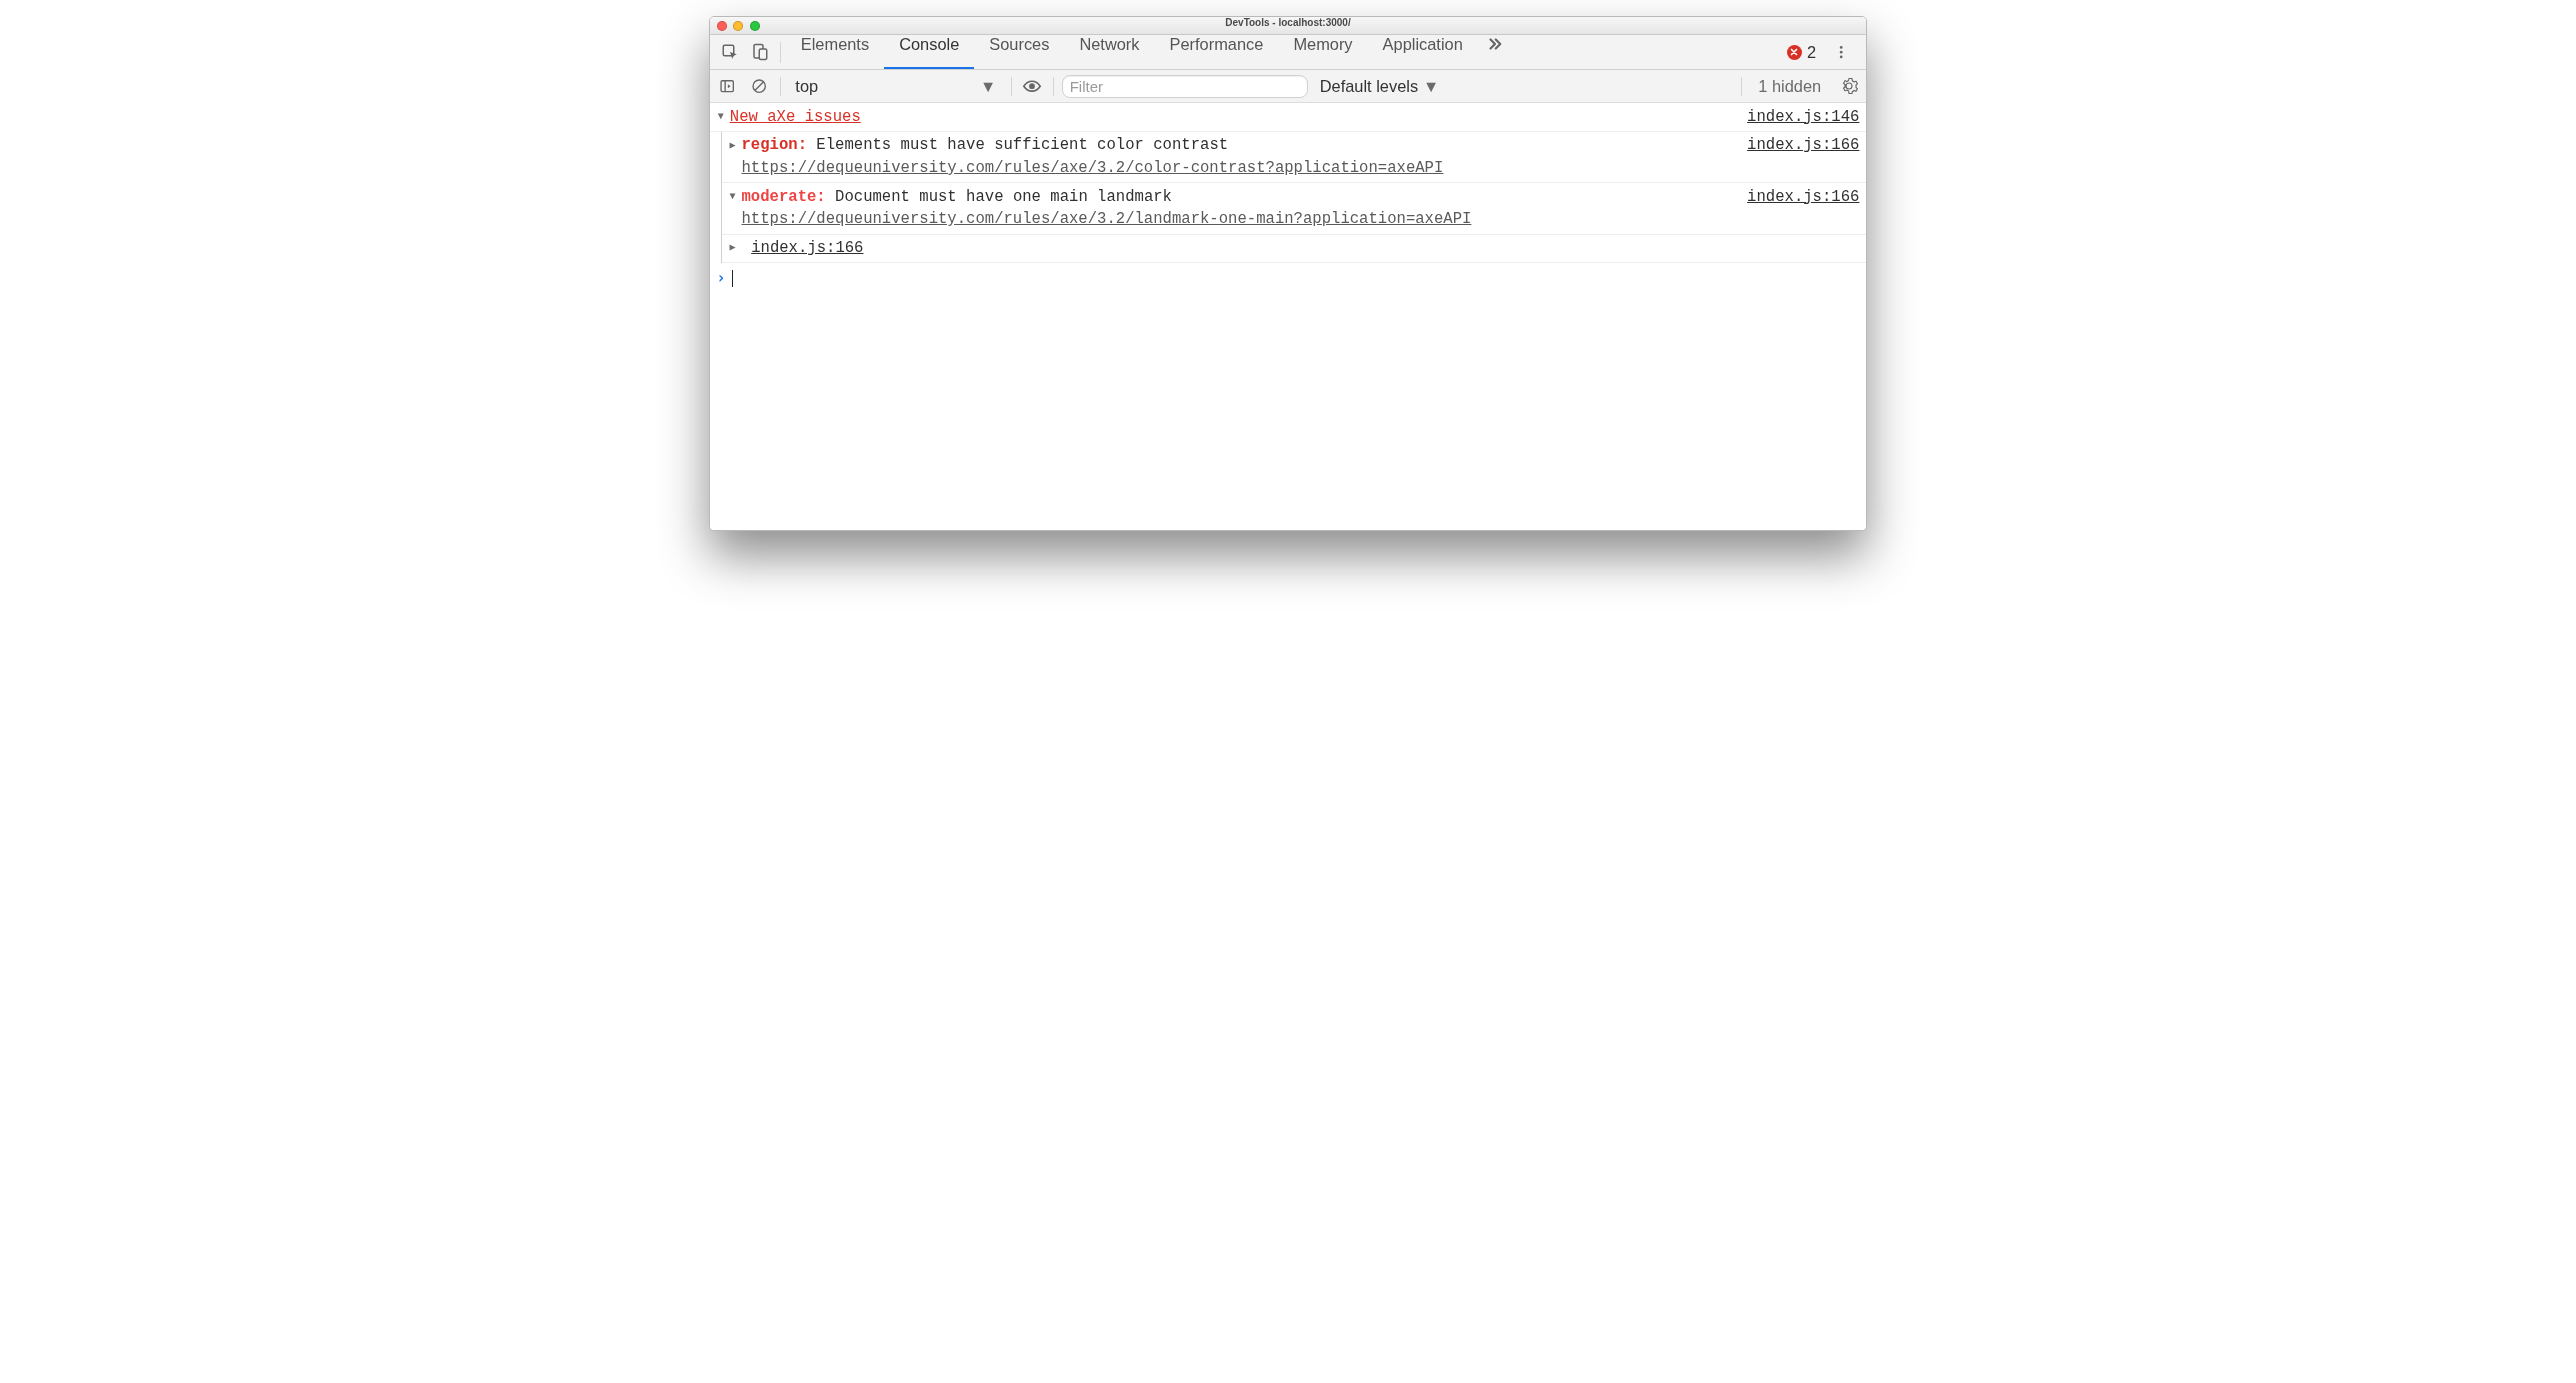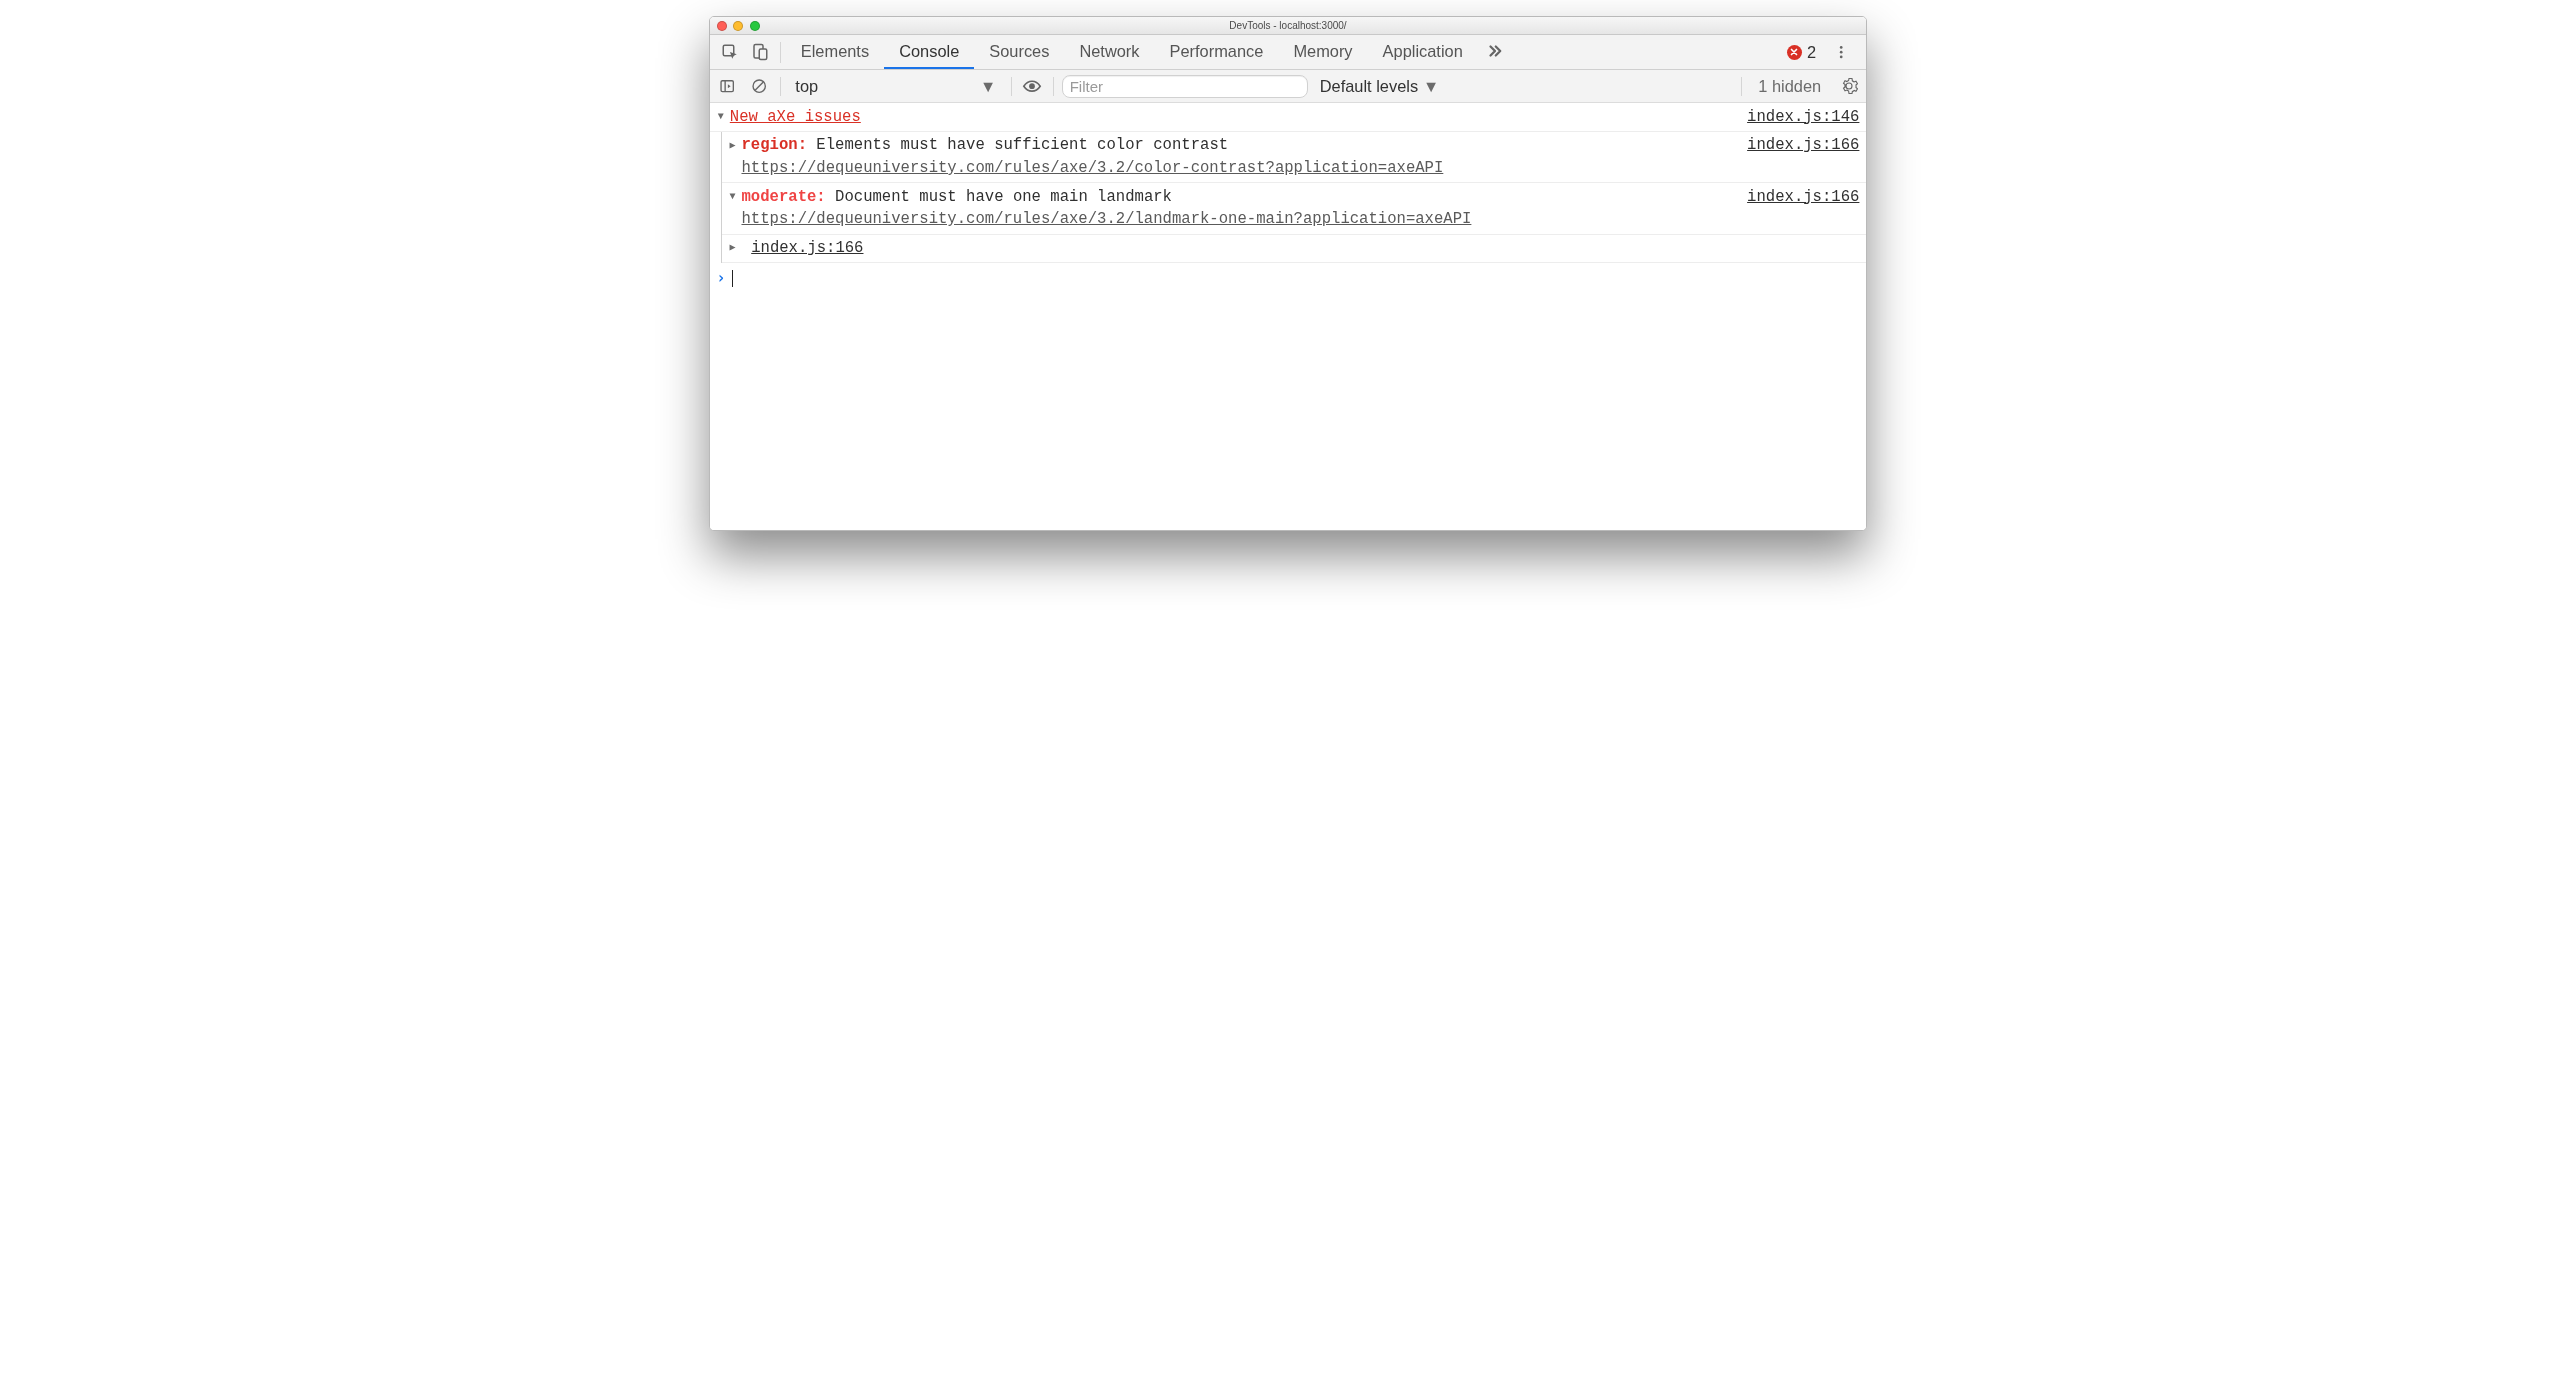--- a/index.html
+++ b/index.html
@@ -22,22 +22,23 @@
     display: flex;
     flex-direction: column;
   }
 
   
   .titlebar {
     height: 18px;
     background: linear-gradient(#f6f6f6,#e6e6e6);
     border-bottom: 0.8px solid #c8c8c8;
     display: flex;
-    align-items: center;
+    align-items: flex-start;
     position: relative;
+    font-weight: bold;
   }
   .traffic { position: absolute; left: 6.6px; top: 3.3px; display: flex; gap: 6.6px; }
   .tl { width: 10px; height: 10px; border-radius: 50%; border: 0.4px solid rgba(0,0,0,0.2); }
   .tl.close { background: #ff5f57; }
   .tl.min   { background: #febc2e; }
   .tl.max   { background: #28c840; }
   .titlebar-title {
     flex: 1; text-align: center; font-size: 10px; color: #4a4a4a;
   }
 
@@ -54,21 +55,21 @@
     width: 30px;
     display: flex; align-items: center; justify-content: center;
     color: #666;
   }
   .tabsbar .sep {
     width: 0.8px; background: #d5d5d5; margin: 6.6px 5px;
   }
   .tabs { display: flex; align-items: stretch; gap: 0; flex: 1; }
   .tab {
     padding: 0 15px;
-    display: flex; align-items: center;
+    display: flex; 
     font-size: 16.4px; color: #555; cursor: default;
     border-bottom: 2.5px solid transparent;
     white-space: nowrap;
   }
   .tab.active { color: #333; border-bottom-color: #1a73e8; }
   .tabsbar .right { display: flex; align-items: center; gap: 10px; padding-right: 5px; }
   .err-badge {
     display: flex; align-items: center; gap: 5px; color: #333; font-size: 16.4px;
   }
   .err-badge .circ {

